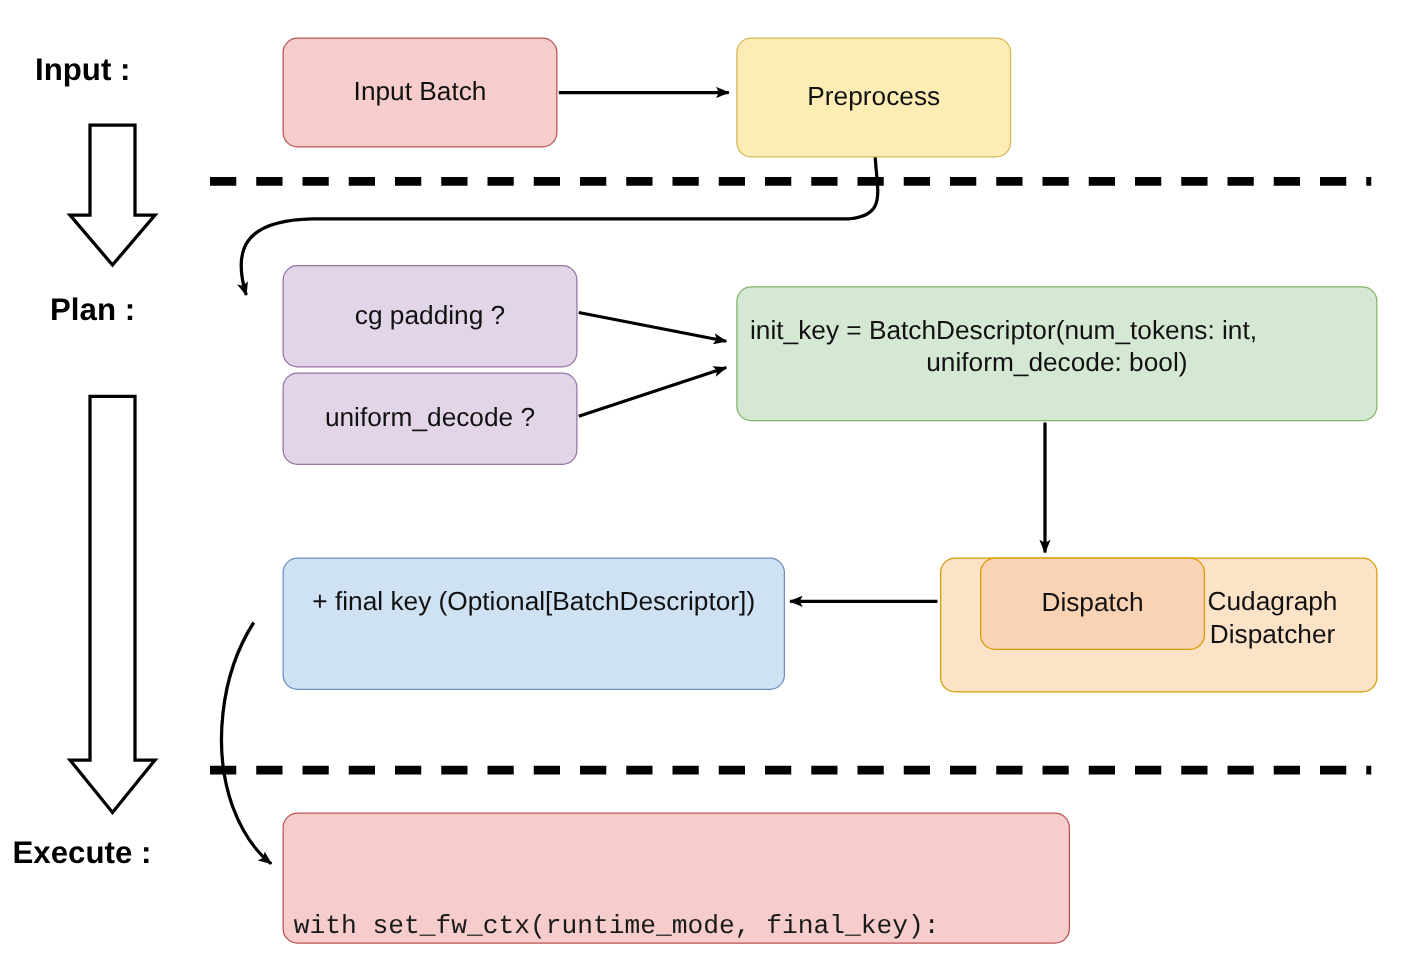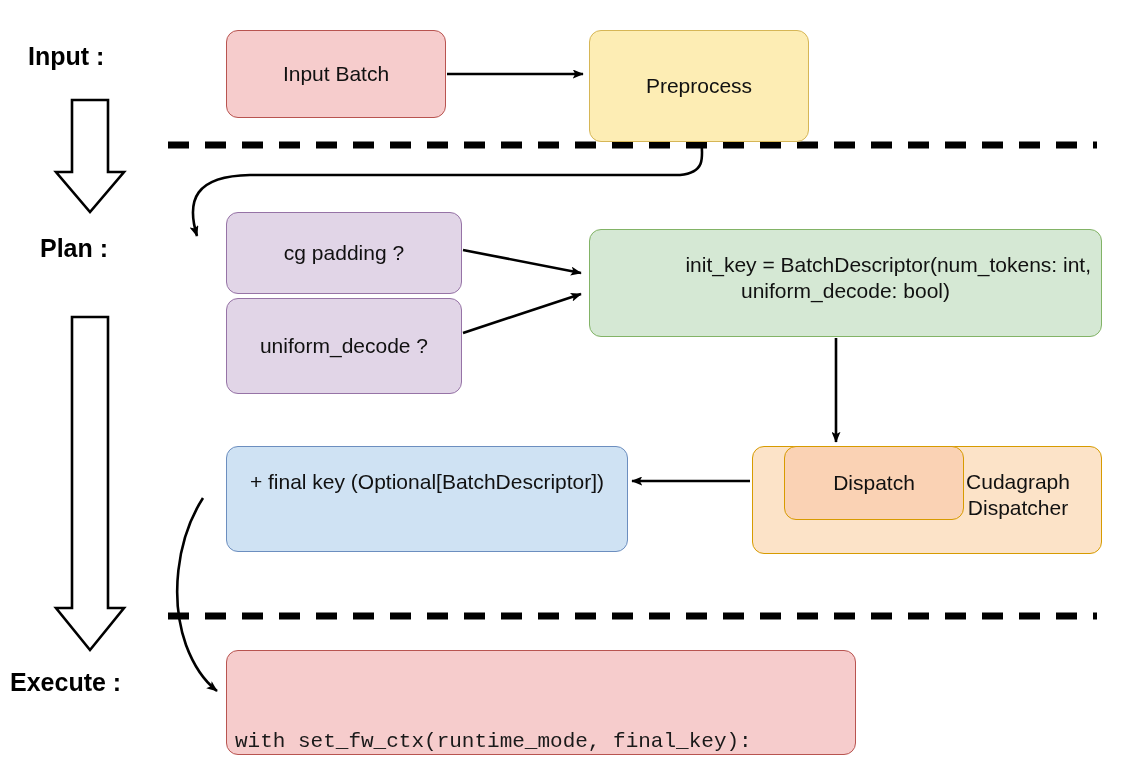--- a/index.html
+++ b/index.html
@@ -98,34 +98,34 @@
 
     <line x1="750" y1="481" x2="632" y2="481" stroke="#000000" stroke-width="2.6" marker-end="url(#arrowhead)"></line>
 
     <path d="M 203,498 C 176,540 170,600 186,645 C 196,672 208,684 217,691" fill="none" stroke="#000000" stroke-width="2.6" marker-end="url(#arrowhead)"></path>
   </svg>
 
   <div class="node node-pink" style="left:226px; top:30px; width:220px; height:88px;">
     <span>Input Batch</span>
   </div>
 
-  <div class="node node-yellow" style="left:589px; top:30px; width:220px; height:112px;">
+  <div class="node node-yellow" style="left:589px; top:30px; width:220px; height:96px;">
     <span>Preprocess</span>
   </div>
 
   <div class="node node-purple" style="left:226px; top:212px; width:236px; height:82px;">
     <span>cg padding ?</span>
   </div>
 
-  <div class="node node-purple" style="left:226px; top:298px; width:236px; height:96px;">
+  <div class="node node-purple" style="left:226px; top:298px; width:236px; height:74px;">
     <span>uniform_decode ?</span>
   </div>
 
   <div class="node node-green" style="left:589px; top:229px; width:513px; height:108px; display:block; padding-top:22px;">
-    <div style="text-align:right;">init_key = BatchDescriptor(num_tokens: int,</div>
+    <div style="text-align:left;">init_key = BatchDescriptor(num_tokens: int,</div>
     <div style="text-align:center;">uniform_decode: bool)</div>
   </div>
 
   <div class="node node-orange-outer" style="left:752px; top:446px; width:350px; height:108px; display:block;">
     <div style="position:absolute; left:190px; top:22px; width:150px; text-align:center;">
       <div>Cudagraph</div>
       <div>Dispatcher</div>
     </div>
   </div>
 

